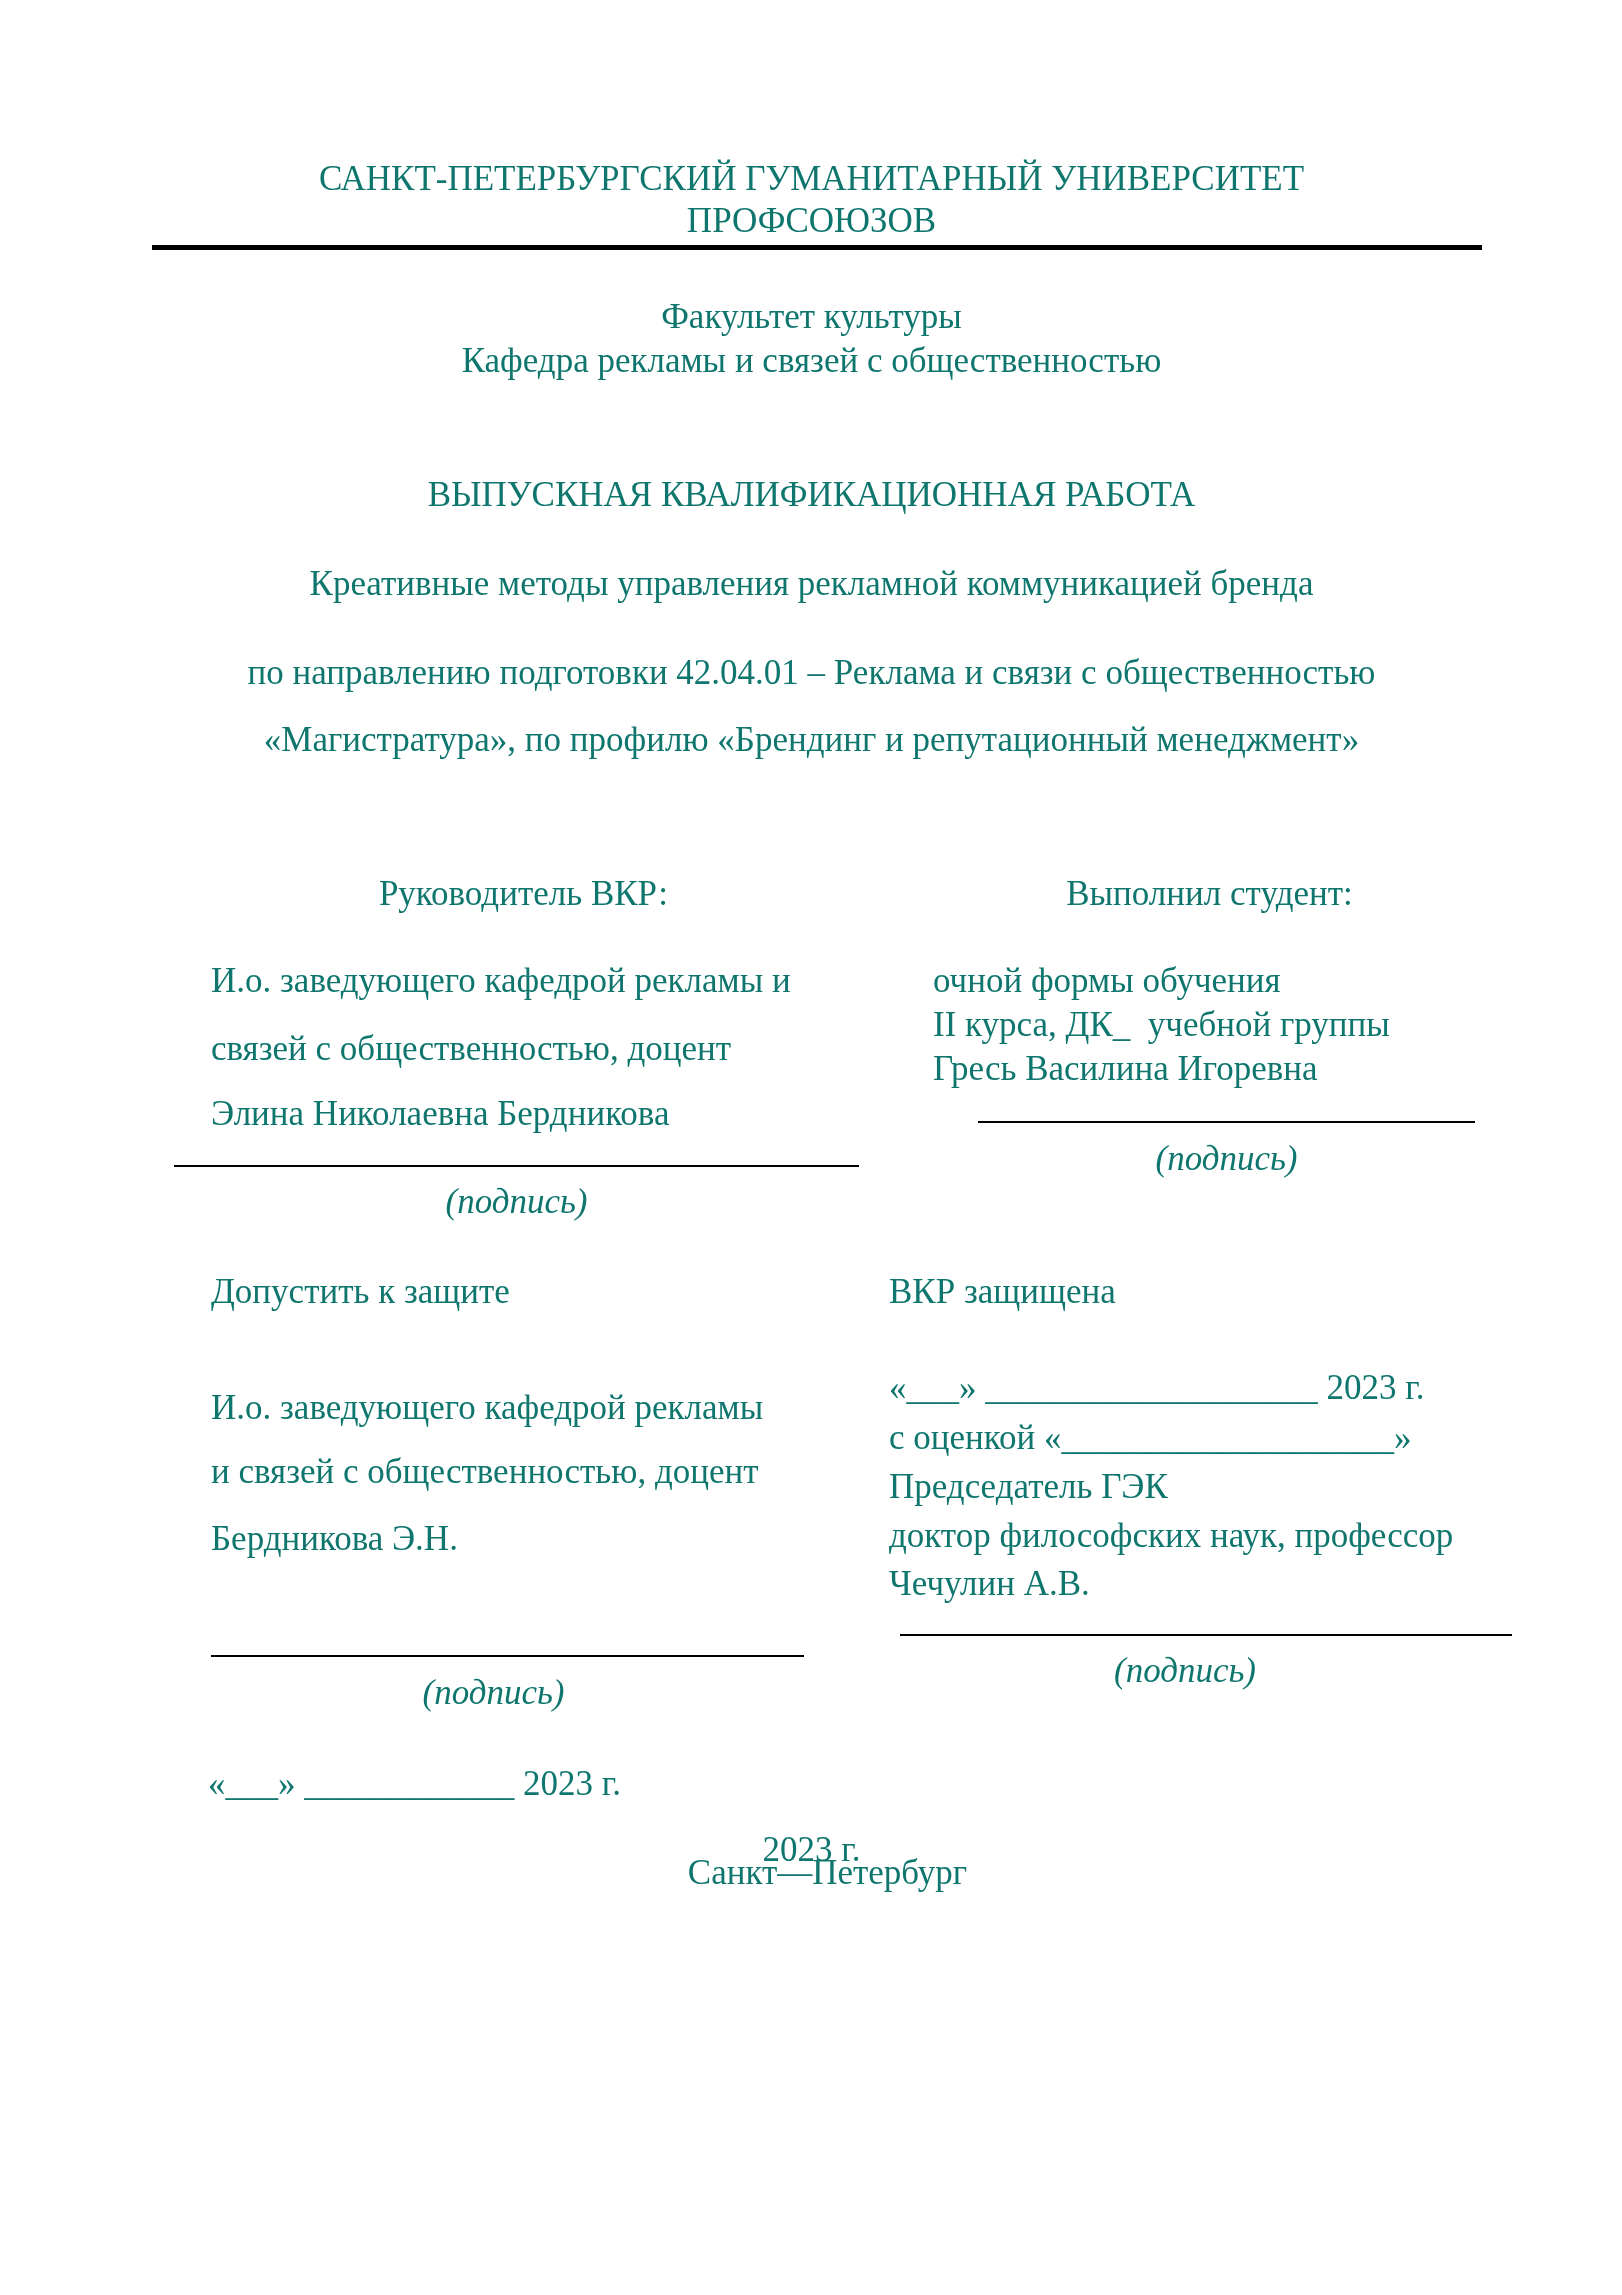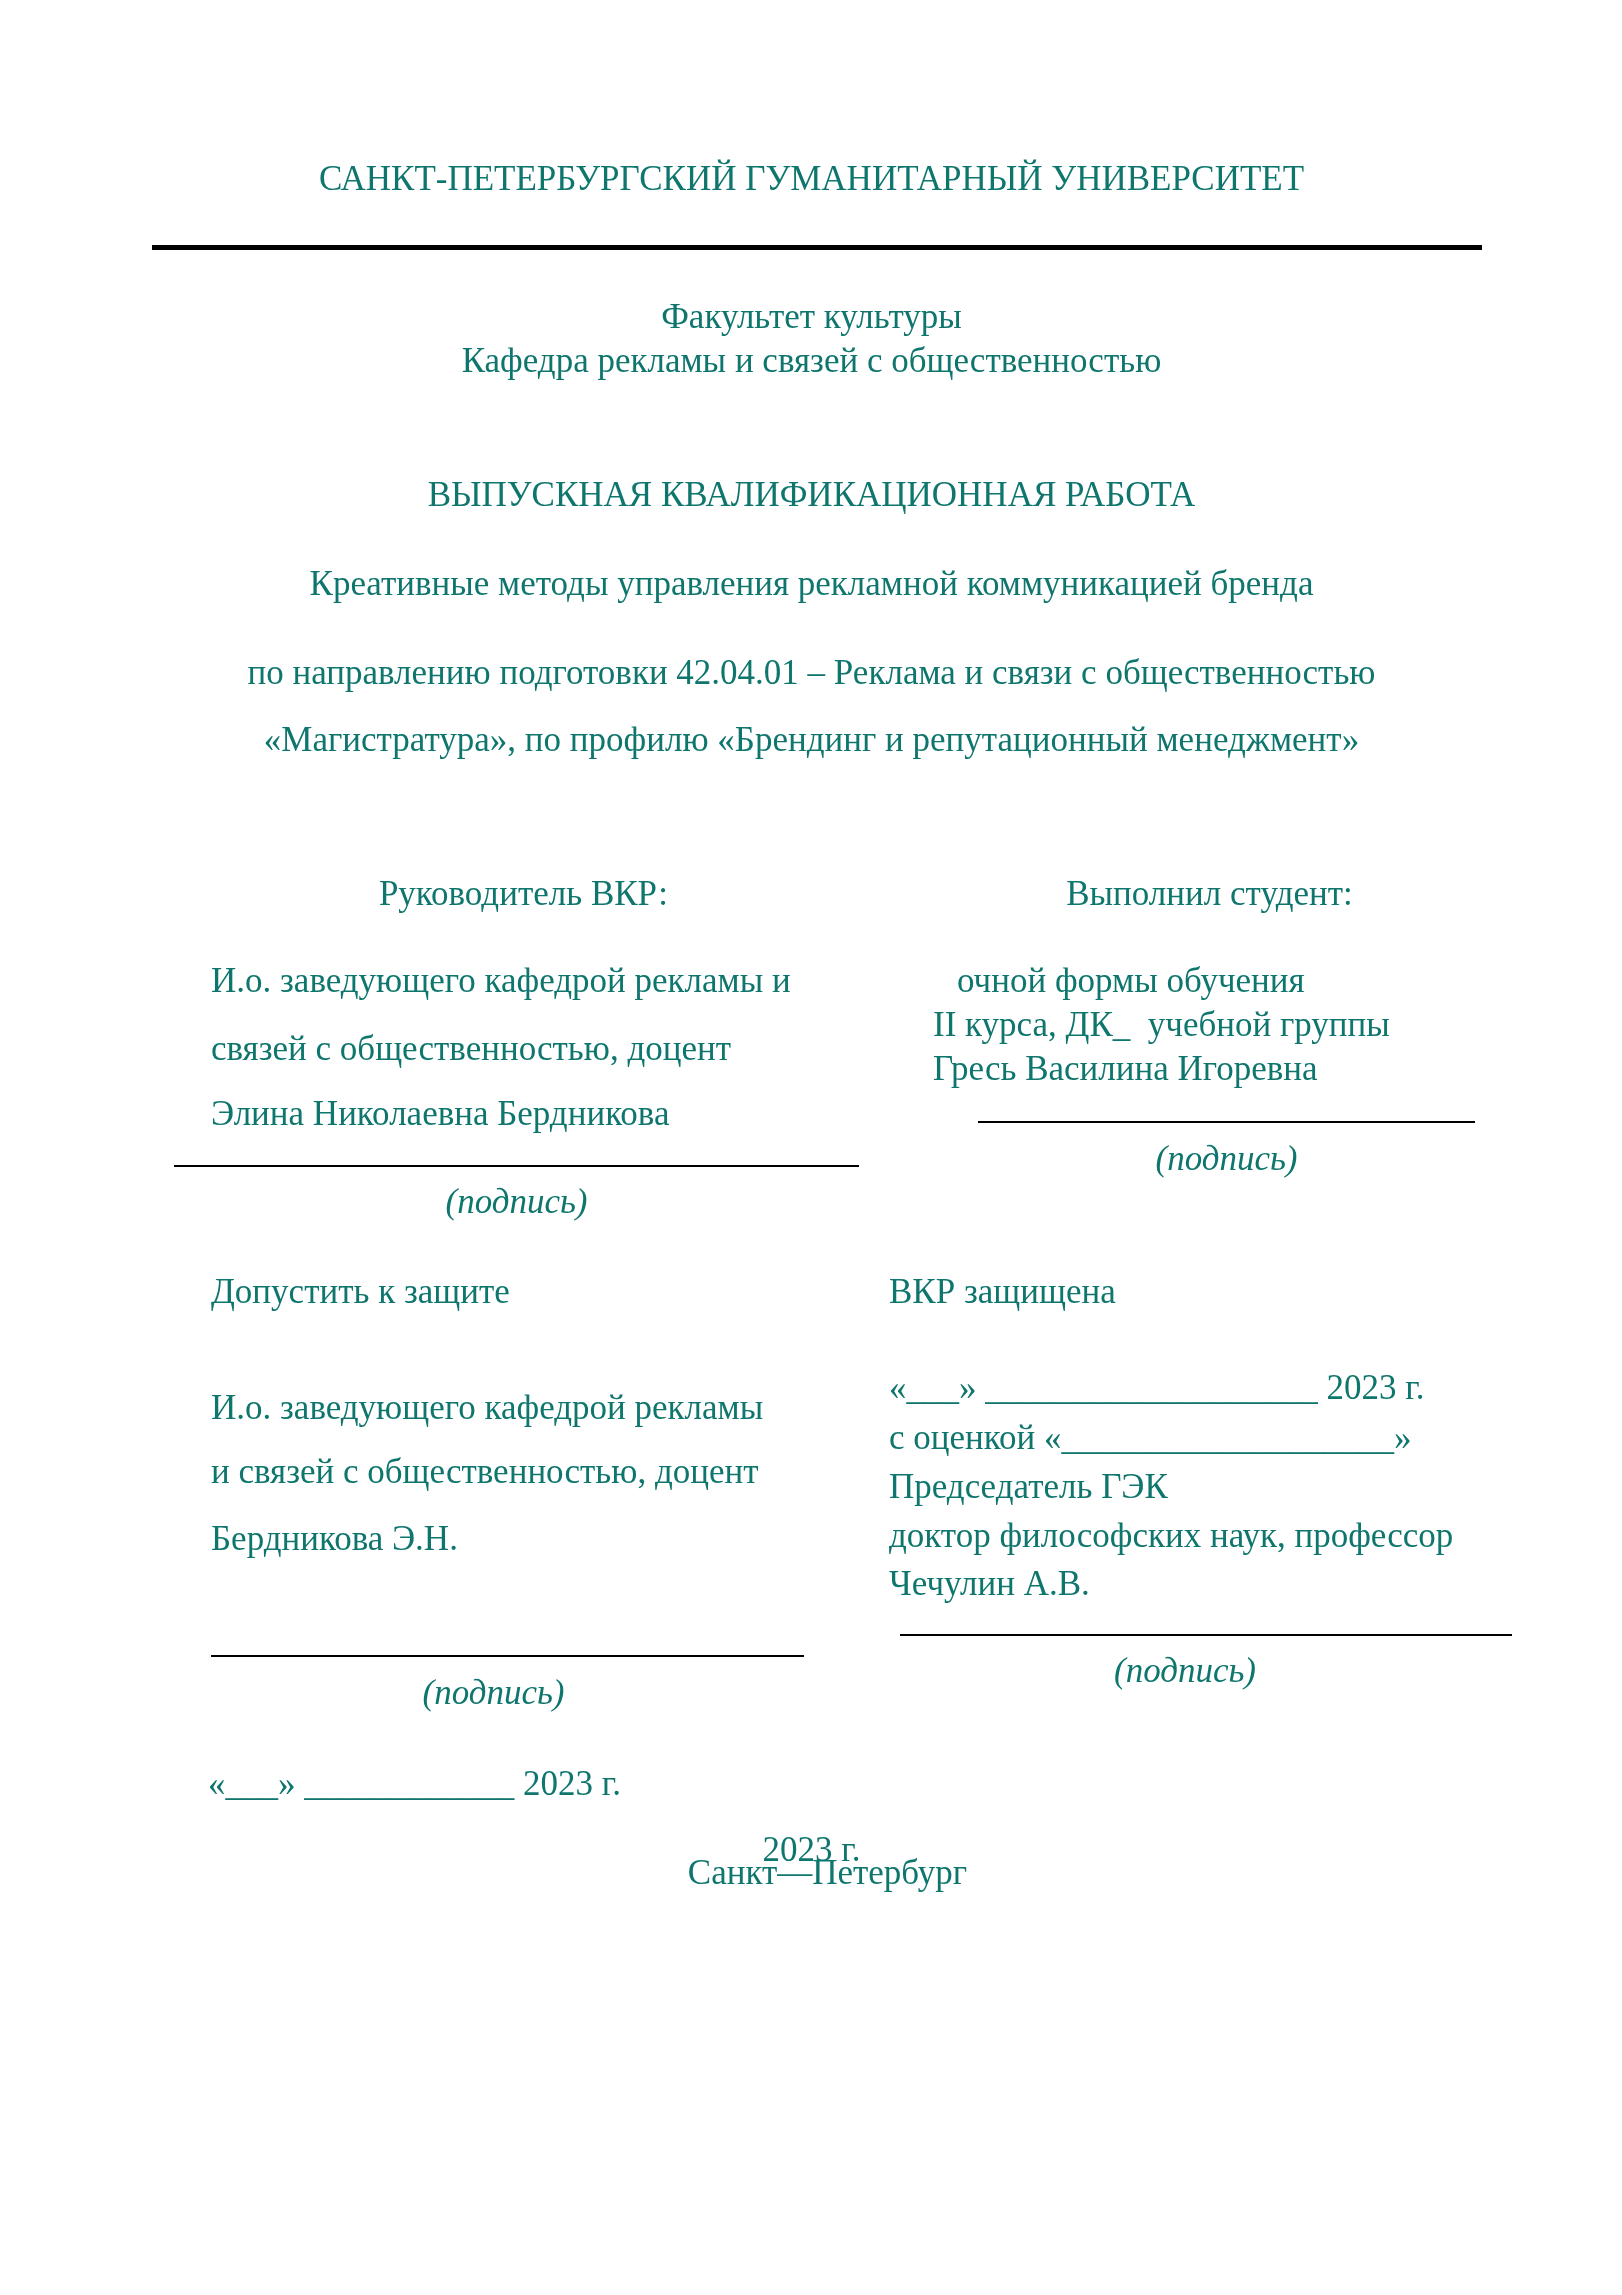--- a/index.html
+++ b/index.html
@@ -9,39 +9,40 @@
   .it { font-style:italic; }
   .rule { position:absolute; left:152px; width:1330px; top:245px; height:4.7px; background:#000; }
   .sig { position:absolute; height:2.4px; background:#000; }
 </style>
 </head>
 <body>
 
 <div id="page">
 
   <div class="ln c" style="top:161px;">САНКТ-ПЕТЕРБУРГСКИЙ ГУМАНИТАРНЫЙ УНИВЕРСИТЕТ</div>
+  <div class="ln c" style="top:203px;">ПРОФСОЮЗОВ</div>
   <div class="rule"></div>
 
   <div class="ln c" style="top:299px;">Факультет культуры</div>
   <div class="ln c" style="top:343px;">Кафедра рекламы и связей с общественностью</div>
 
   <div class="ln c" style="top:477px;">ВЫПУСКНАЯ КВАЛИФИКАЦИОННАЯ РАБОТА</div>
   <div class="ln c" style="top:566px;">Креативные методы управления рекламной коммуникацией бренда</div>
   <div class="ln c" style="top:655px;">по направлению подготовки 42.04.01 – Реклама и связи с общественностью</div>
   <div class="ln c" style="top:722px;">«Магистратура», по профилю «Брендинг и репутационный менеджмент»</div>
 
   <div class="ln" style="top:876px; left:174px; width:699px; text-align:center;">Руководитель ВКР:</div>
   <div class="ln" style="top:963px; left:211px;">И.о. заведующего кафедрой рекламы и</div>
   <div class="ln" style="top:1031px; left:211px;text-align:right;">связей с общественностью, доцент</div>
   <div class="ln" style="top:1096px; left:211px;">Элина Николаевна Бердникова</div>
   <div class="sig" style="top:1165px; left:174px; width:685px;"></div>
   <div class="ln it" style="top:1184px; left:174px; width:685px; text-align:center;">(подпись)</div>
 
   <div class="ln" style="top:876px; left:864px; width:691px; text-align:center;">Выполнил студент:</div>
-  <div class="ln" style="top:963px; left:933px;margin-left:24px;">очной формы обучения</div>
+  <div class="ln" style="top:963px; left:933px;">очной формы обучения</div>
   <div class="ln" style="top:1007px; left:933px;">II курса, ДК_  учебной группы</div>
   <div class="ln" style="top:1051px; left:933px;">Гресь Василина Игоревна</div>
   <div class="sig" style="top:1121px; left:978px; width:497px;"></div>
   <div class="ln it" style="top:1141px; left:978px; width:497px; text-align:center;">(подпись)</div>
 
   <div class="ln" style="top:1274px; left:211px;">Допустить к защите</div>
   <div class="ln" style="top:1390px; left:211px;">И.о. заведующего кафедрой рекламы</div>
   <div class="ln" style="top:1454px; left:211px;">и связей с общественностью, доцент</div>
   <div class="ln" style="top:1521px; left:211px;">Бердникова Э.Н.</div>
   <div class="sig" style="top:1655px; left:211px; width:593px;"></div>

